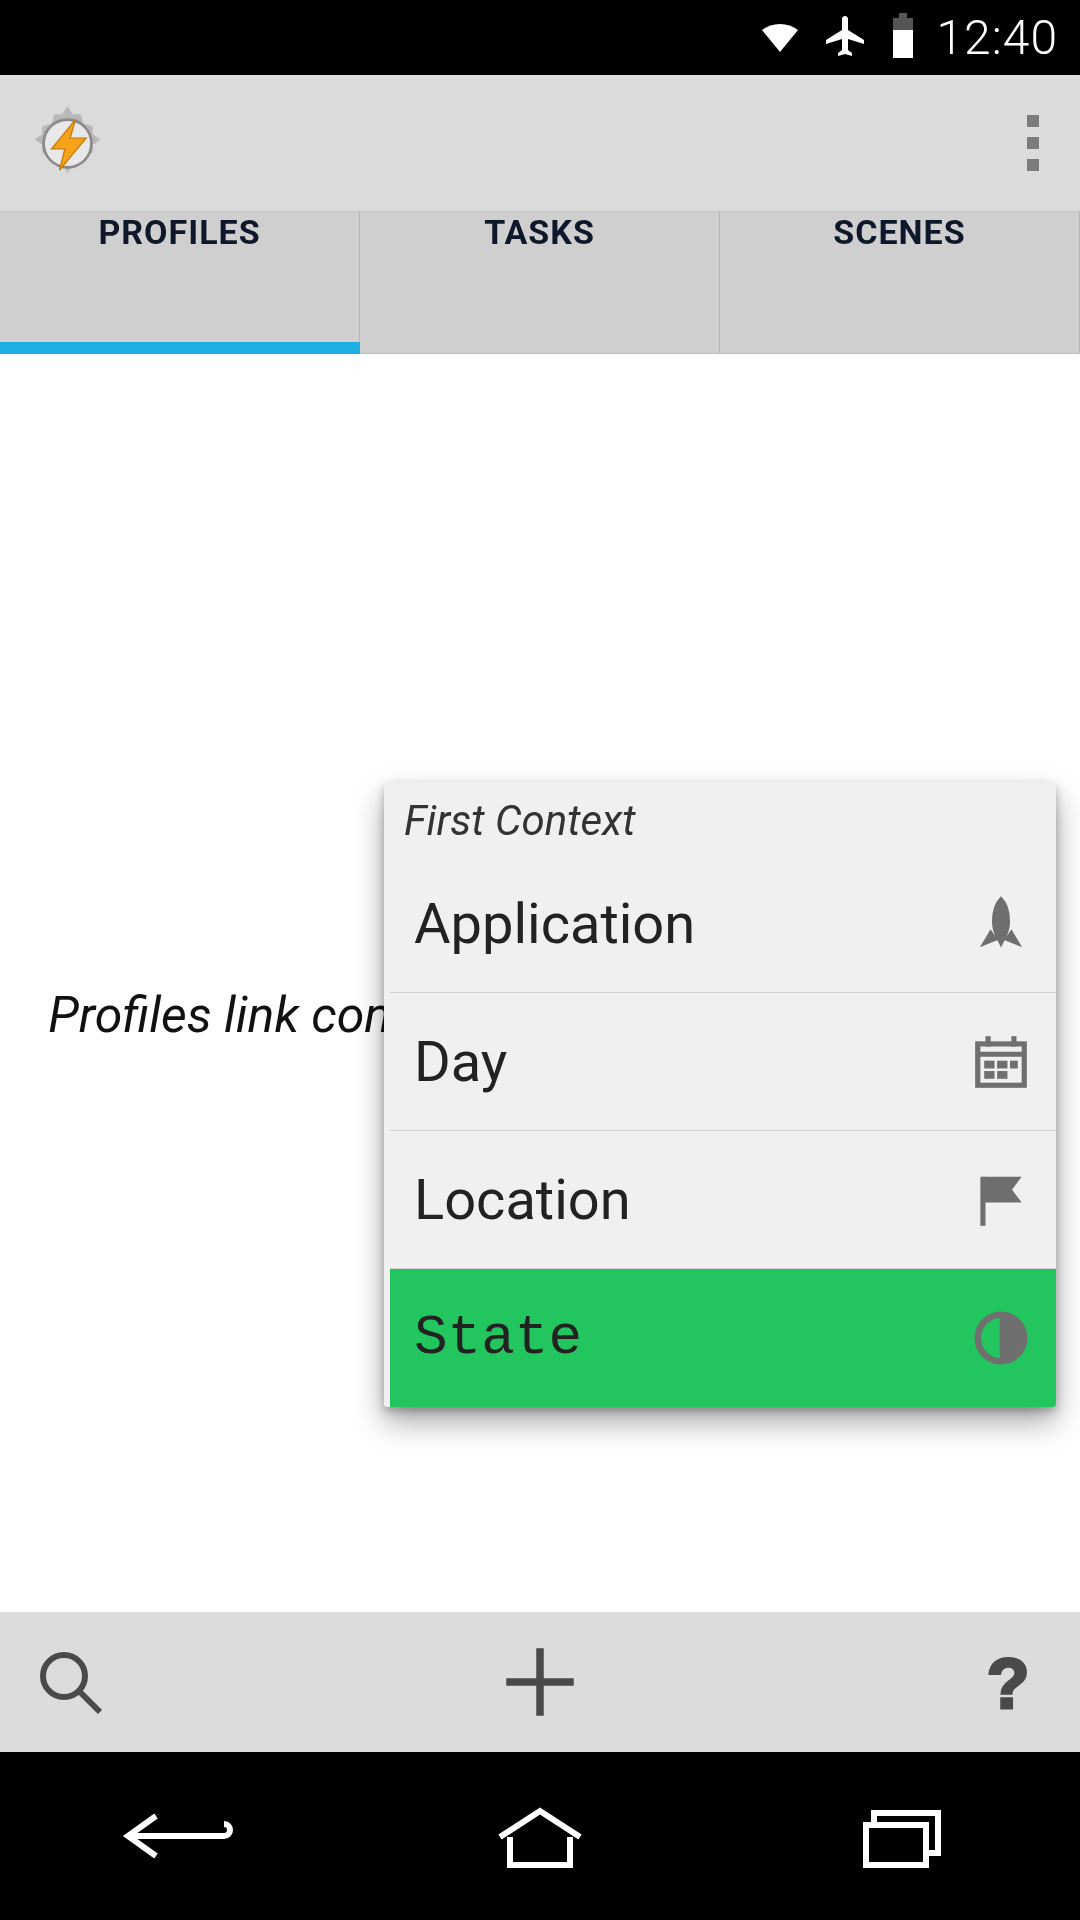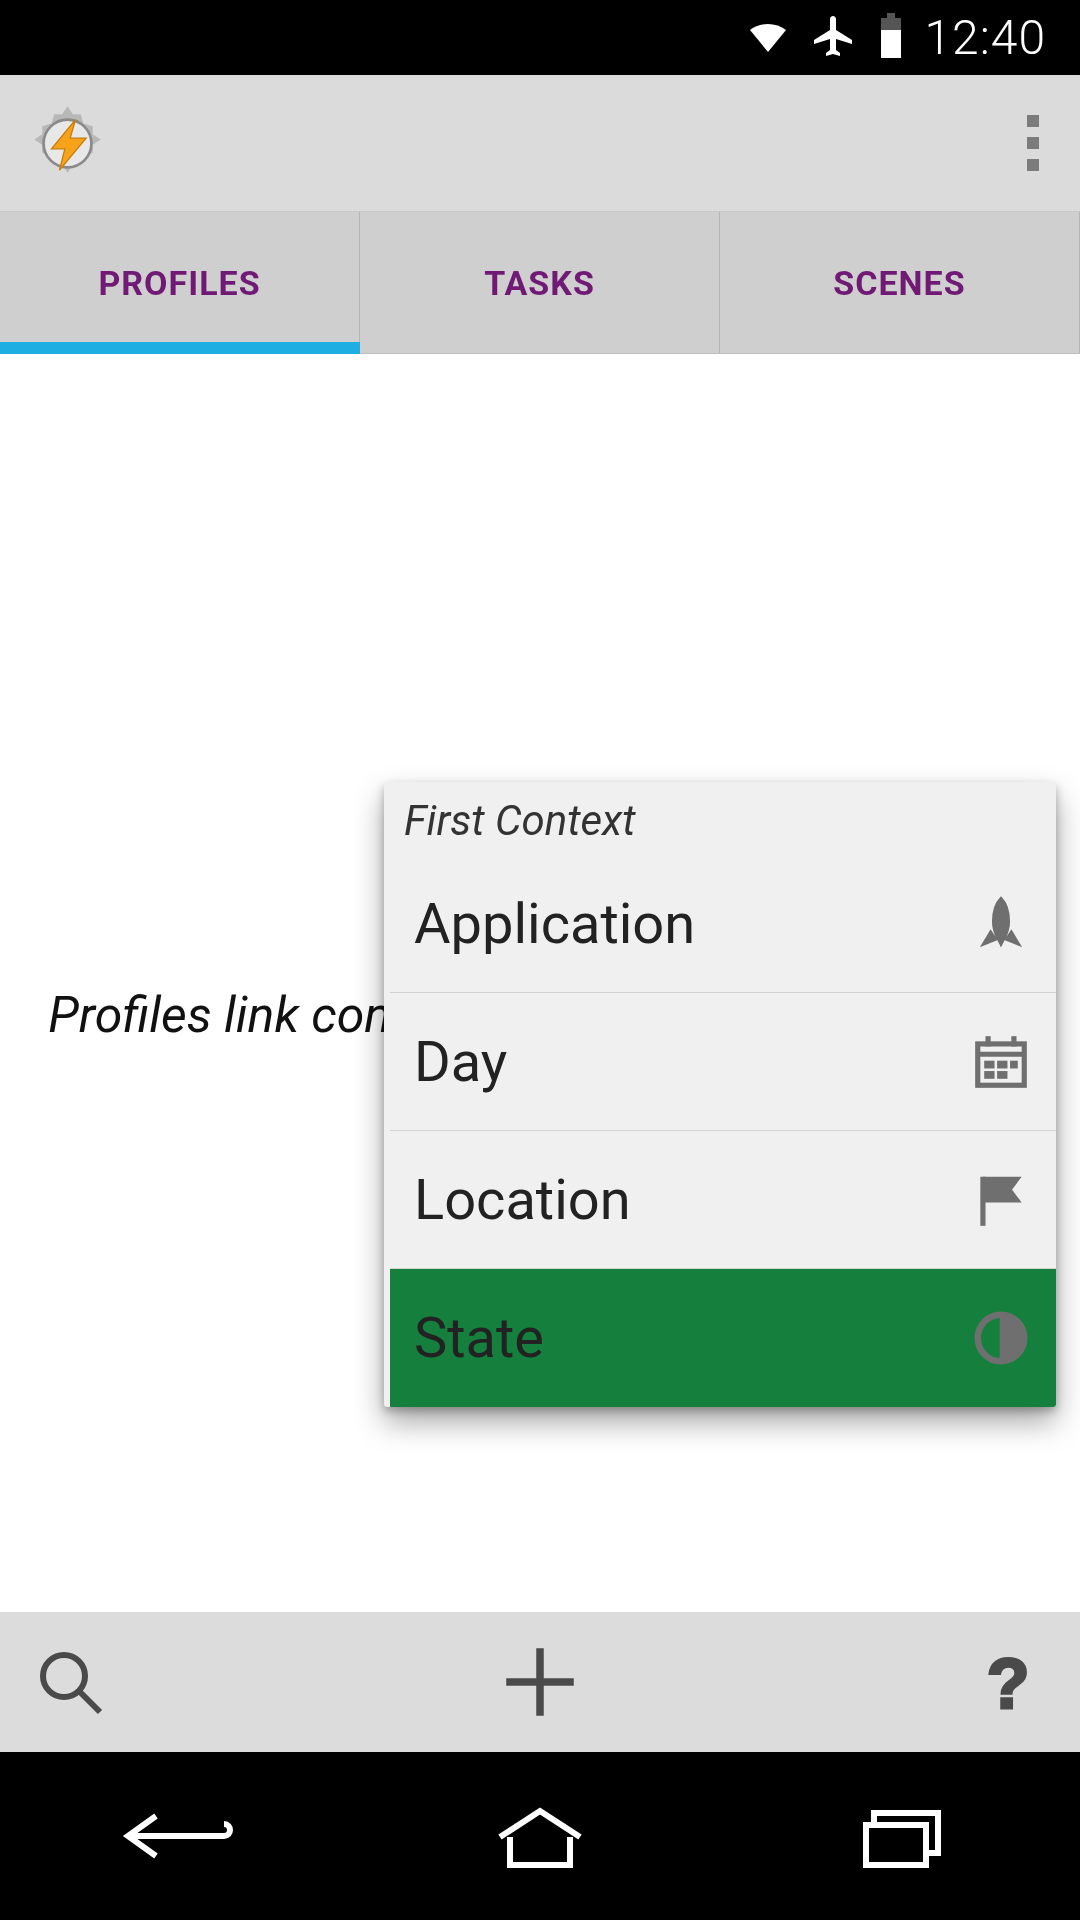--- a/index.html
+++ b/index.html
@@ -12,21 +12,21 @@
   }
   .device {
     width: 1080px;
     height: 1920px;
     position: relative;
     background: #000;
   }
   
   .statusbar {
     position: absolute;
-    left: 0; right: 16px;
+    left: 0; right: 4px;
     top: 0;
     height: 75px;
     background: #000;
     color: #fff;
     display: flex;
     justify-content: flex-end;
     align-items: center;
     padding: 0 18px;
     gap: 18px;
   }
@@ -78,25 +78,25 @@
   .tabs {
     height: 142px;
     background: #cfcfcf;
     display: flex;
     position: relative;
     border-bottom: 1px solid #bdbdbd;
   }
   .tab {
     flex: 1;
     display: flex;
-    align-items: center;
+    align-items: flex-start;
     justify-content: center;
     font-size: 34px;
     font-weight: 700;
-    color: #701a75;
+    color: #0f172a;
     letter-spacing: 1px;
     border-right: 1px solid rgba(0,0,0,0.12);
   }
   .tab:last-child { border-right: none; }
   .tab-indicator {
     position: absolute;
     bottom: -3px;
     left: 0;
     width: 33.333%;
     height: 14px;
@@ -167,21 +167,21 @@
     display: flex;
     align-items: center;
     justify-content: space-between;
     height: 138px;
     padding: 0 24px;
     border-bottom: 1px solid rgba(0,0,0,0.12);
     background: #f0f0f0;
     margin-left: 6px;
   }
   .popup-item:last-child { border-bottom: none; }
-  .popup-item.highlight { background: #15803d; }
+  .popup-item.highlight { background: #22c55e; font-family: Liberation Mono, monospace; }
   .popup-item .label {
     font-size: 56px;
     color: #222;
   }
   .popup-item .picon {
     width: 62px; height: 62px;
     display: flex; align-items: center; justify-content: center;
   }
   .popup-item .picon svg { fill: #6f6f6f; stroke: #6f6f6f; }
 

